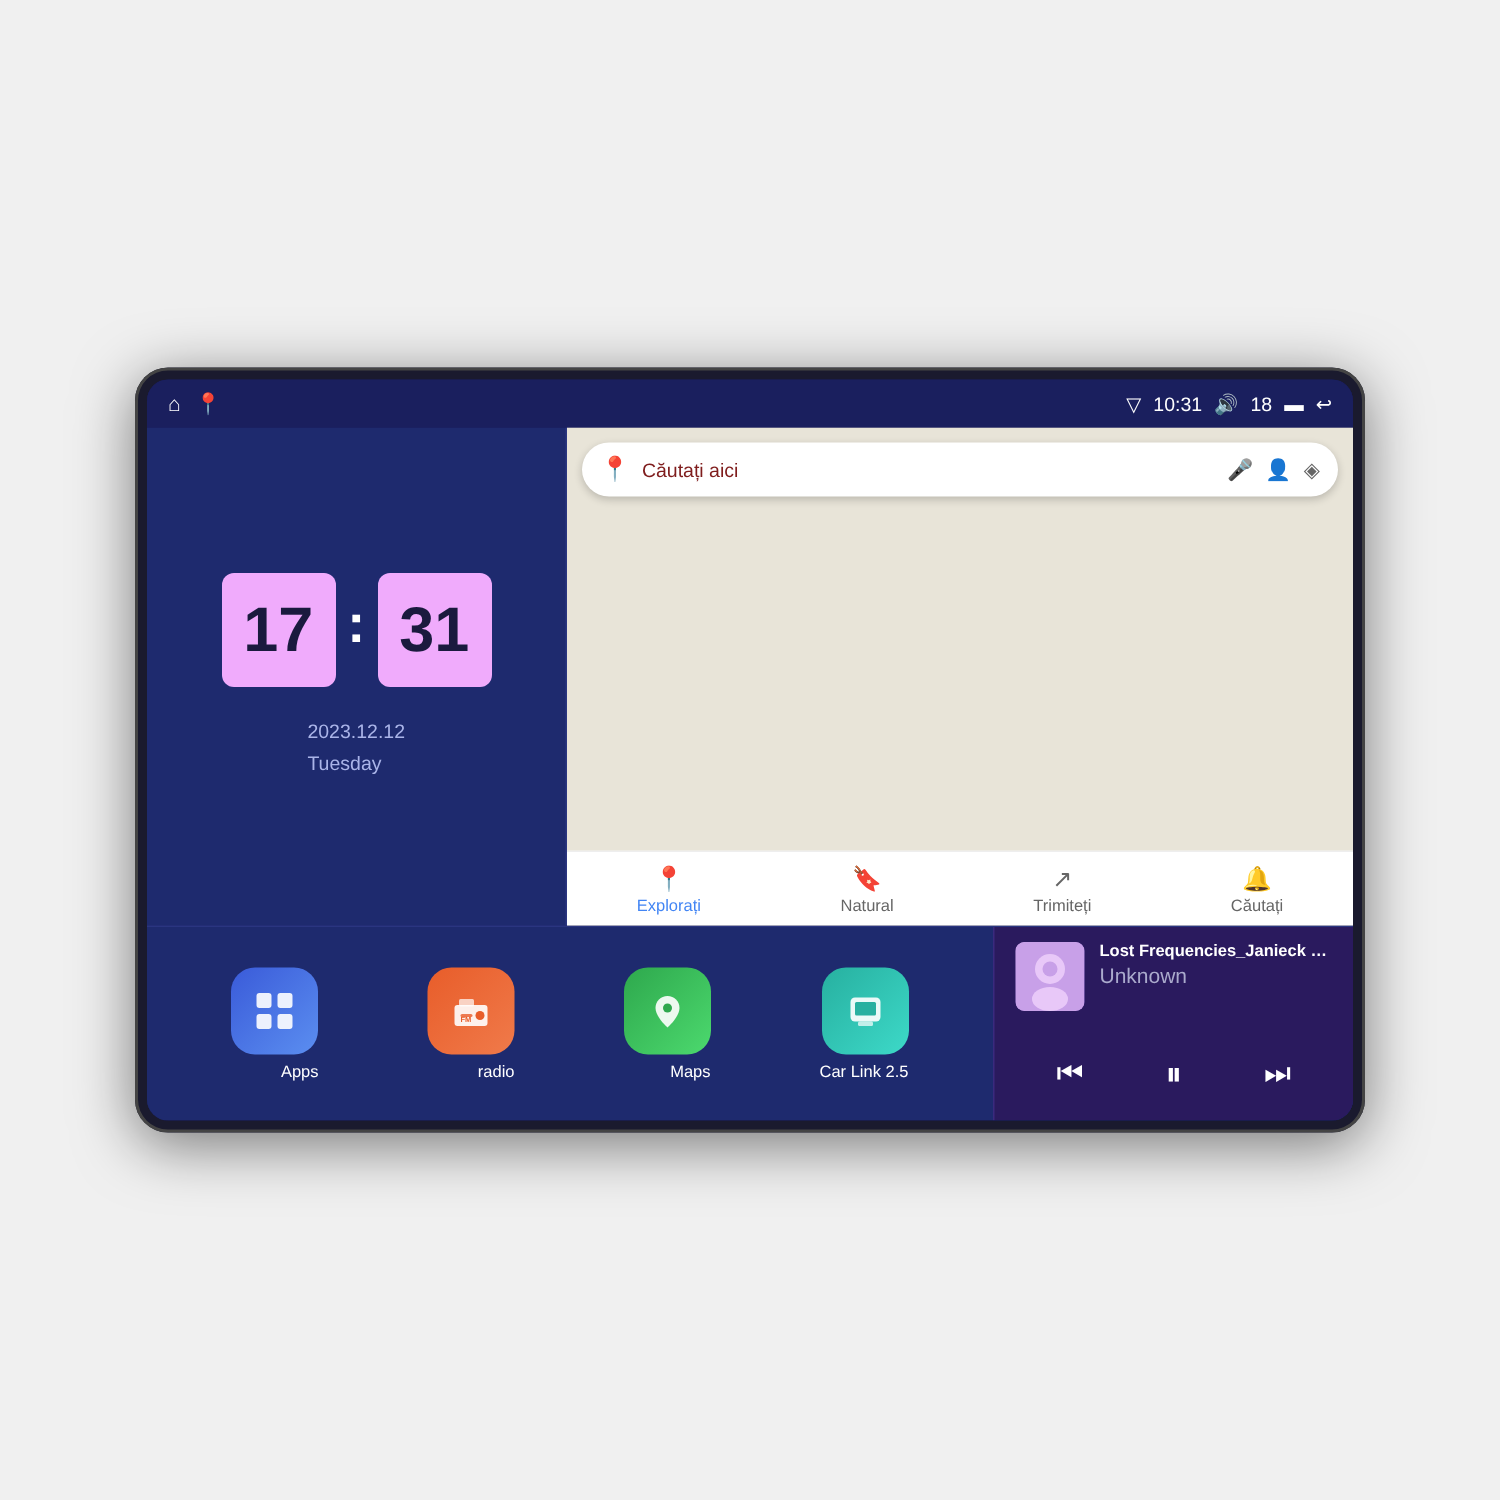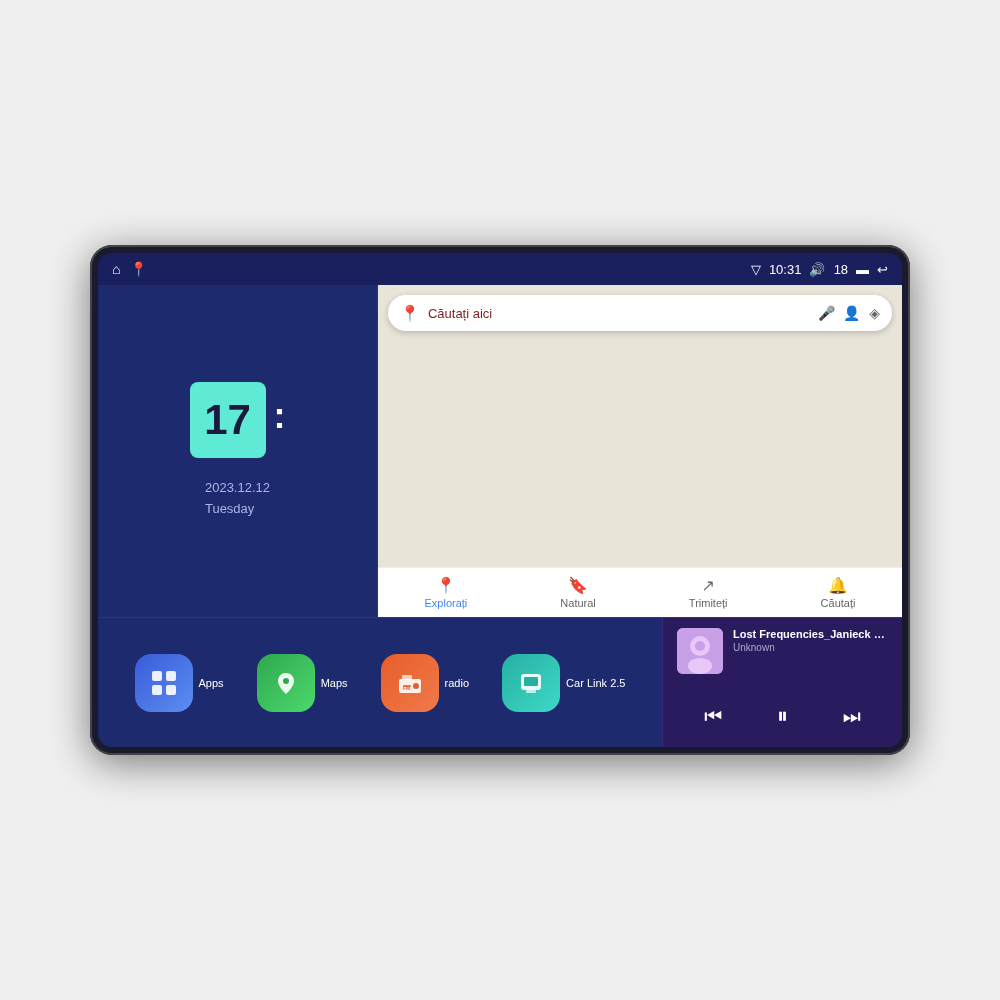--- a/index.html
+++ b/index.html
@@ -92,21 +92,21 @@
     }
 
     .clock-display {
       display: flex;
       gap: 8px;
       align-items: center;
       margin-bottom: 12px;
     }
 
     .clock-digit {
-      background: #5eead4;
+      background: #f0abfc;
       color: #1a1a3e;
       border-radius: 8px;
       font-size: 42px;
       font-weight: bold;
       width: 76px;
       height: 76px;
       display: flex;
       align-items: center;
       justify-content: center;
       font-family: 'Arial Black', sans-serif;
@@ -222,21 +222,22 @@
     .app-icons-section {
       flex: 1;
       display: flex;
       align-items: center;
       justify-content: space-around;
       padding: 10px 20px;
     }
 
     .app-icon-item {
       display: flex;
-      align-items: center;
+      flex-direction: column;
+      align-items: flex-end;
       gap: 6px;
       cursor: pointer;
     }
 
     .app-icon-circle {
       width: 58px;
       height: 58px;
       border-radius: 16px;
       display: flex;
       align-items: center;
@@ -295,21 +296,21 @@
       color: white;
       font-size: 11px;
       font-weight: bold;
       white-space: nowrap;
       overflow: hidden;
       text-overflow: ellipsis;
     }
 
     .music-artist {
       color: #aaaacc;
-      font-size: 10px;
+      font-size: 14px;
       margin-top: 2px;
     }
 
     .music-controls {
       display: flex;
       align-items: center;
       justify-content: space-around;
       padding: 4px 0;
     }
 
@@ -353,20 +354,21 @@
     </div>
 
     <div class="main-content">
 
       <div class="top-row">
 
         <div class="clock-widget">
           <div class="clock-display">
             <div class="clock-digit">17</div>
             <div class="clock-separator">:</div>
+            <div class="clock-digit">31</div>
           </div>
           <div class="clock-date">
             <span>2023.12.12</span><br>
             <span>Tuesday</span>
           </div>
         </div>
 
         <div class="map-widget">
           <div class="map-search-bar">
             <span class="map-pin-icon">📍</span>
@@ -454,41 +456,41 @@
                 <rect x="3" y="3" width="10" height="10" rx="2" fill="white" opacity="0.9"></rect>
                 <rect x="17" y="3" width="10" height="10" rx="2" fill="white" opacity="0.9"></rect>
                 <rect x="3" y="17" width="10" height="10" rx="2" fill="white" opacity="0.9"></rect>
                 <rect x="17" y="17" width="10" height="10" rx="2" fill="white" opacity="0.9"></rect>
               </svg>
             </div>
             <span class="app-icon-label">Apps</span>
           </div>
 
           <div class="app-icon-item">
-            <div class="app-icon-circle icon-maps">
-              <svg width="30" height="30" viewBox="0 0 30 30">
-                <path d="M15 5 C10.5 5 7 8.5 7 13 C7 19 15 26 15 26 C15 26 23 19 23 13 C23 8.5 19.5 5 15 5Z" fill="white" opacity="0.9"></path>
-                <circle cx="15" cy="13" r="3" fill="#2ea84d"></circle>
-              </svg>
-            </div>
-            <span class="app-icon-label">Maps</span>
-          </div>
-
-          <div class="app-icon-item">
             <div class="app-icon-circle icon-radio">
               <svg width="32" height="32" viewBox="0 0 32 32">
                 <rect x="5" y="12" width="22" height="14" rx="2" fill="white" opacity="0.9"></rect>
                 <rect x="8" y="8" width="10" height="5" rx="1" fill="white" opacity="0.7"></rect>
                 <circle cx="22" cy="19" r="3" fill="#e85d2a"></circle>
                 <rect x="9" y="18" width="8" height="2" rx="1" fill="#e85d2a" opacity="0.8"></rect>
 
                 <text x="9" y="23" font-size="5" fill="#e85d2a" font-weight="bold">FM</text>
               </svg>
             </div>
             <span class="app-icon-label">radio</span>
+          </div>
+
+          <div class="app-icon-item">
+            <div class="app-icon-circle icon-maps">
+              <svg width="30" height="30" viewBox="0 0 30 30">
+                <path d="M15 5 C10.5 5 7 8.5 7 13 C7 19 15 26 15 26 C15 26 23 19 23 13 C23 8.5 19.5 5 15 5Z" fill="white" opacity="0.9"></path>
+                <circle cx="15" cy="13" r="3" fill="#2ea84d"></circle>
+              </svg>
+            </div>
+            <span class="app-icon-label">Maps</span>
           </div>
 
 
           <div class="app-icon-item">
             <div class="app-icon-circle icon-carlink">
               <svg width="30" height="30" viewBox="0 0 30 30">
                 <rect x="5" y="6" width="20" height="16" rx="3" fill="white" opacity="0.9"></rect>
                 <rect x="8" y="9" width="14" height="9" rx="1" fill="#27b0a0"></rect>
                 <rect x="10" y="22" width="10" height="3" rx="1" fill="white" opacity="0.7"></rect>
               </svg>

